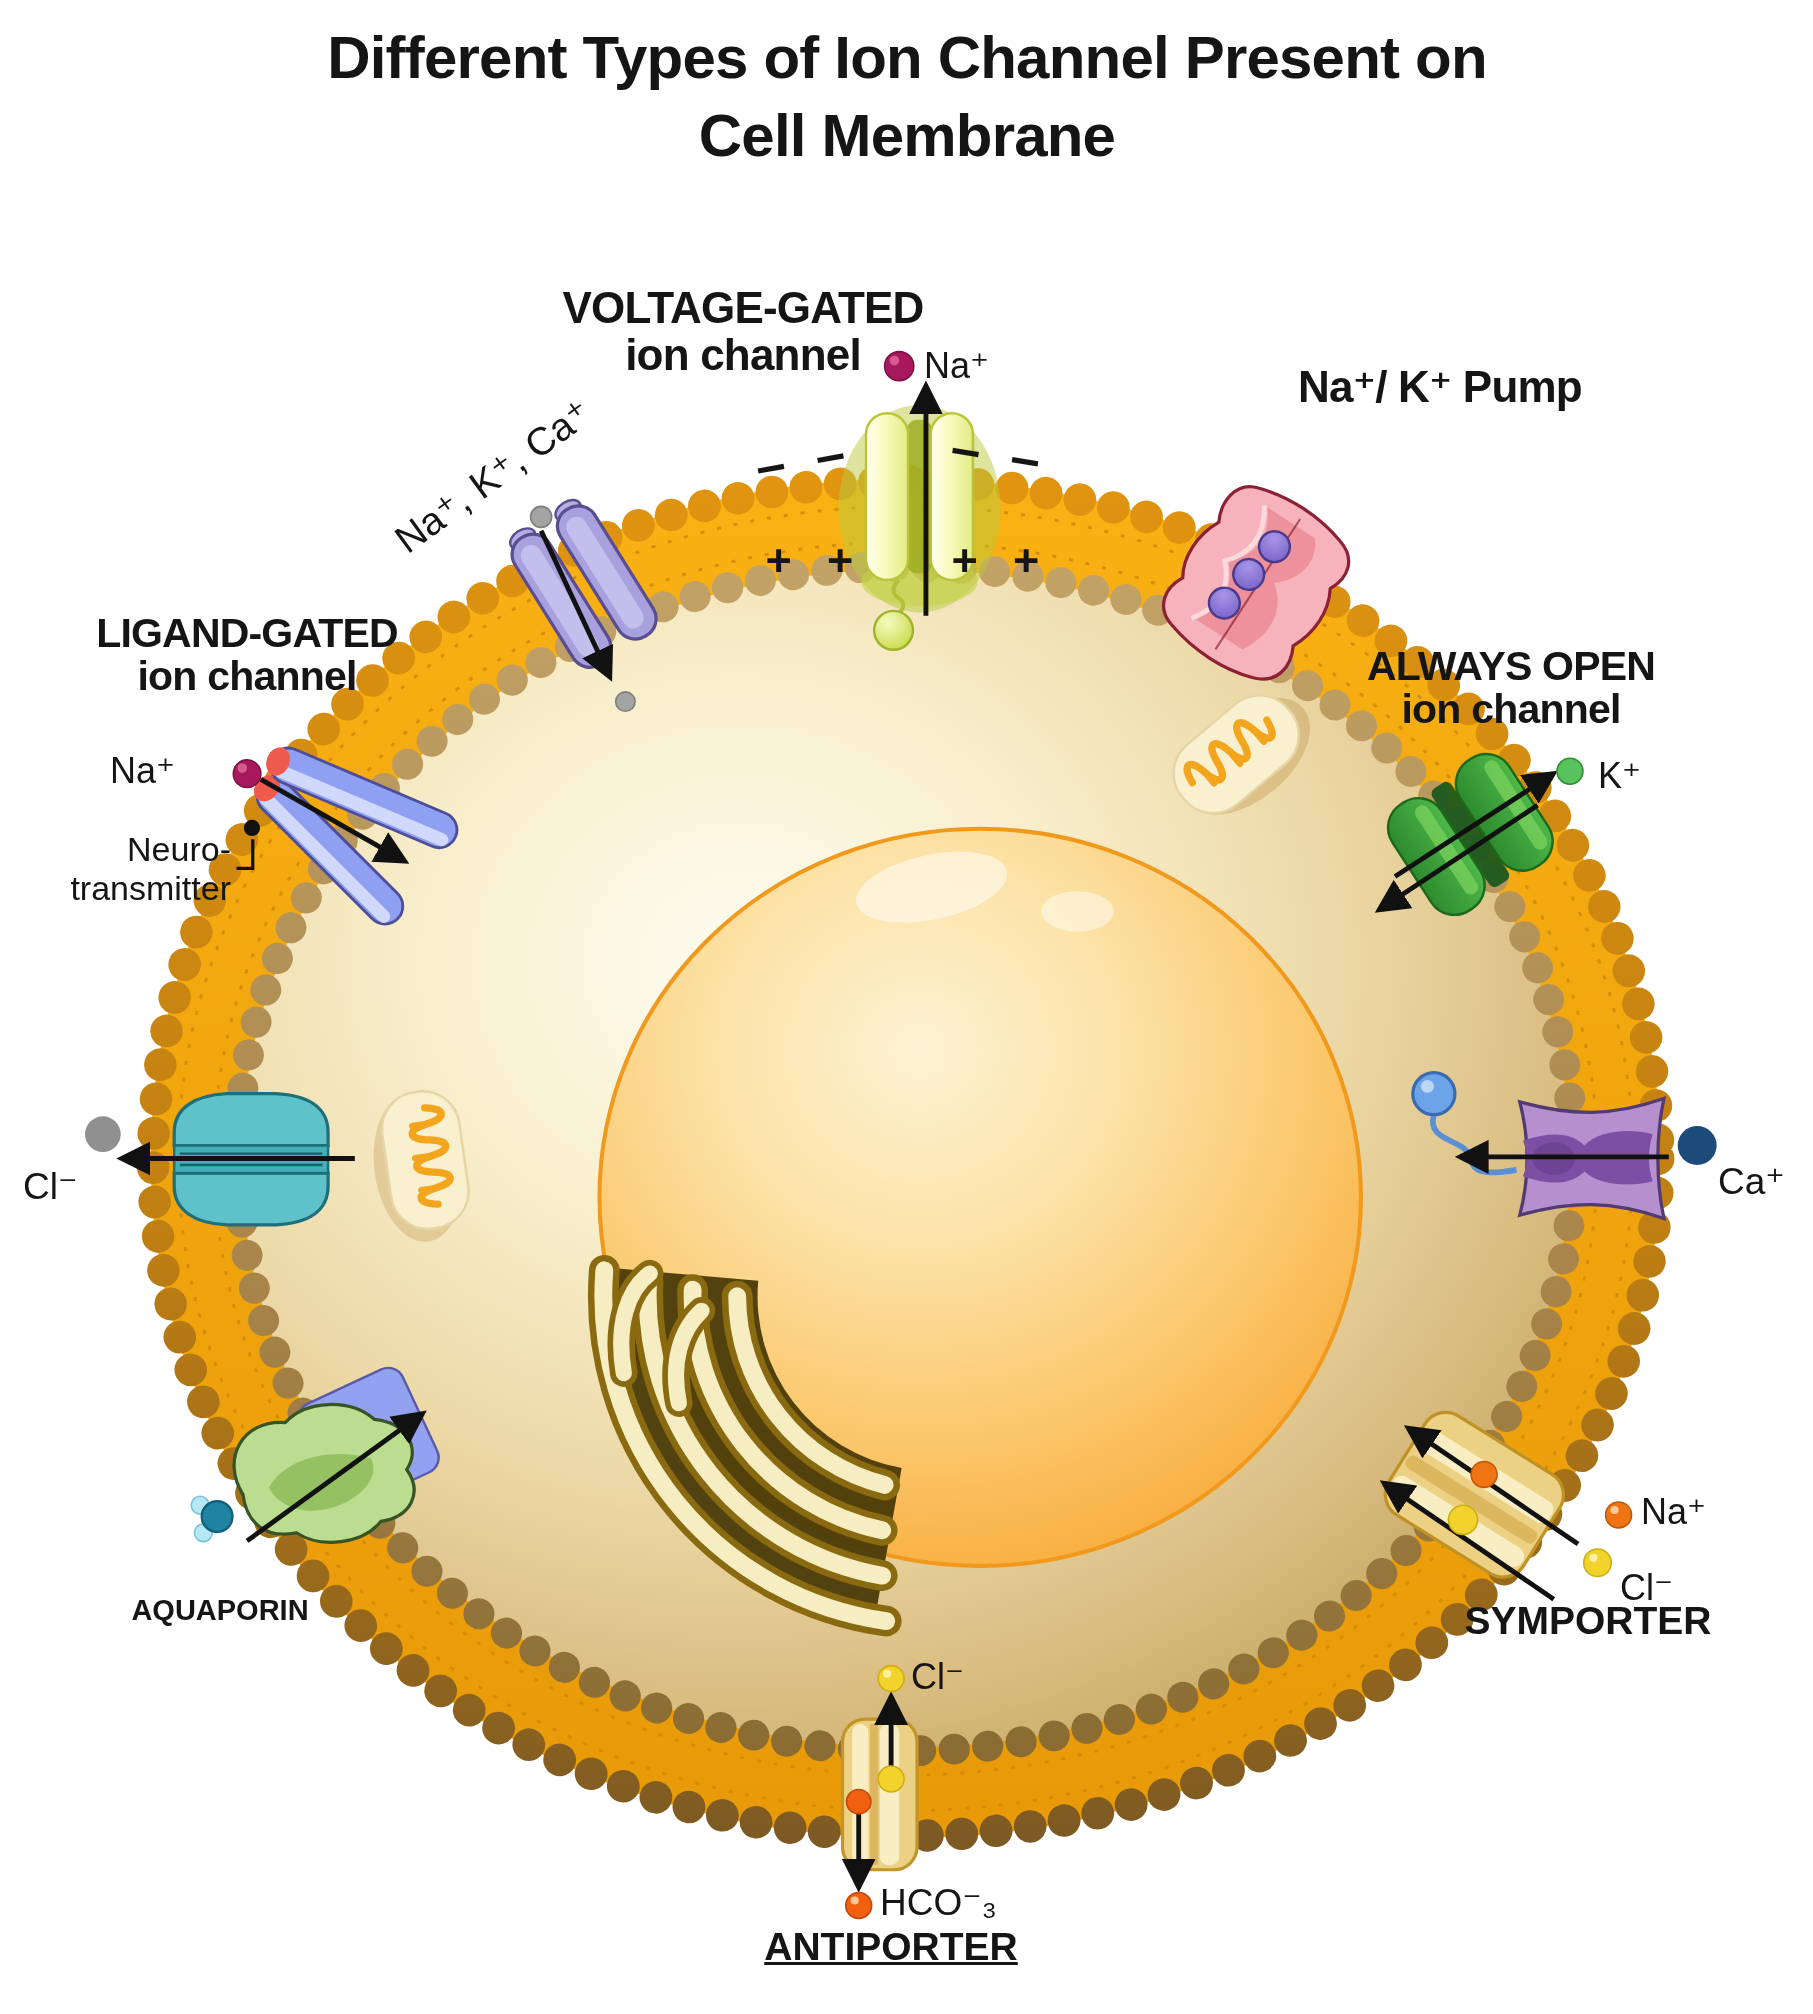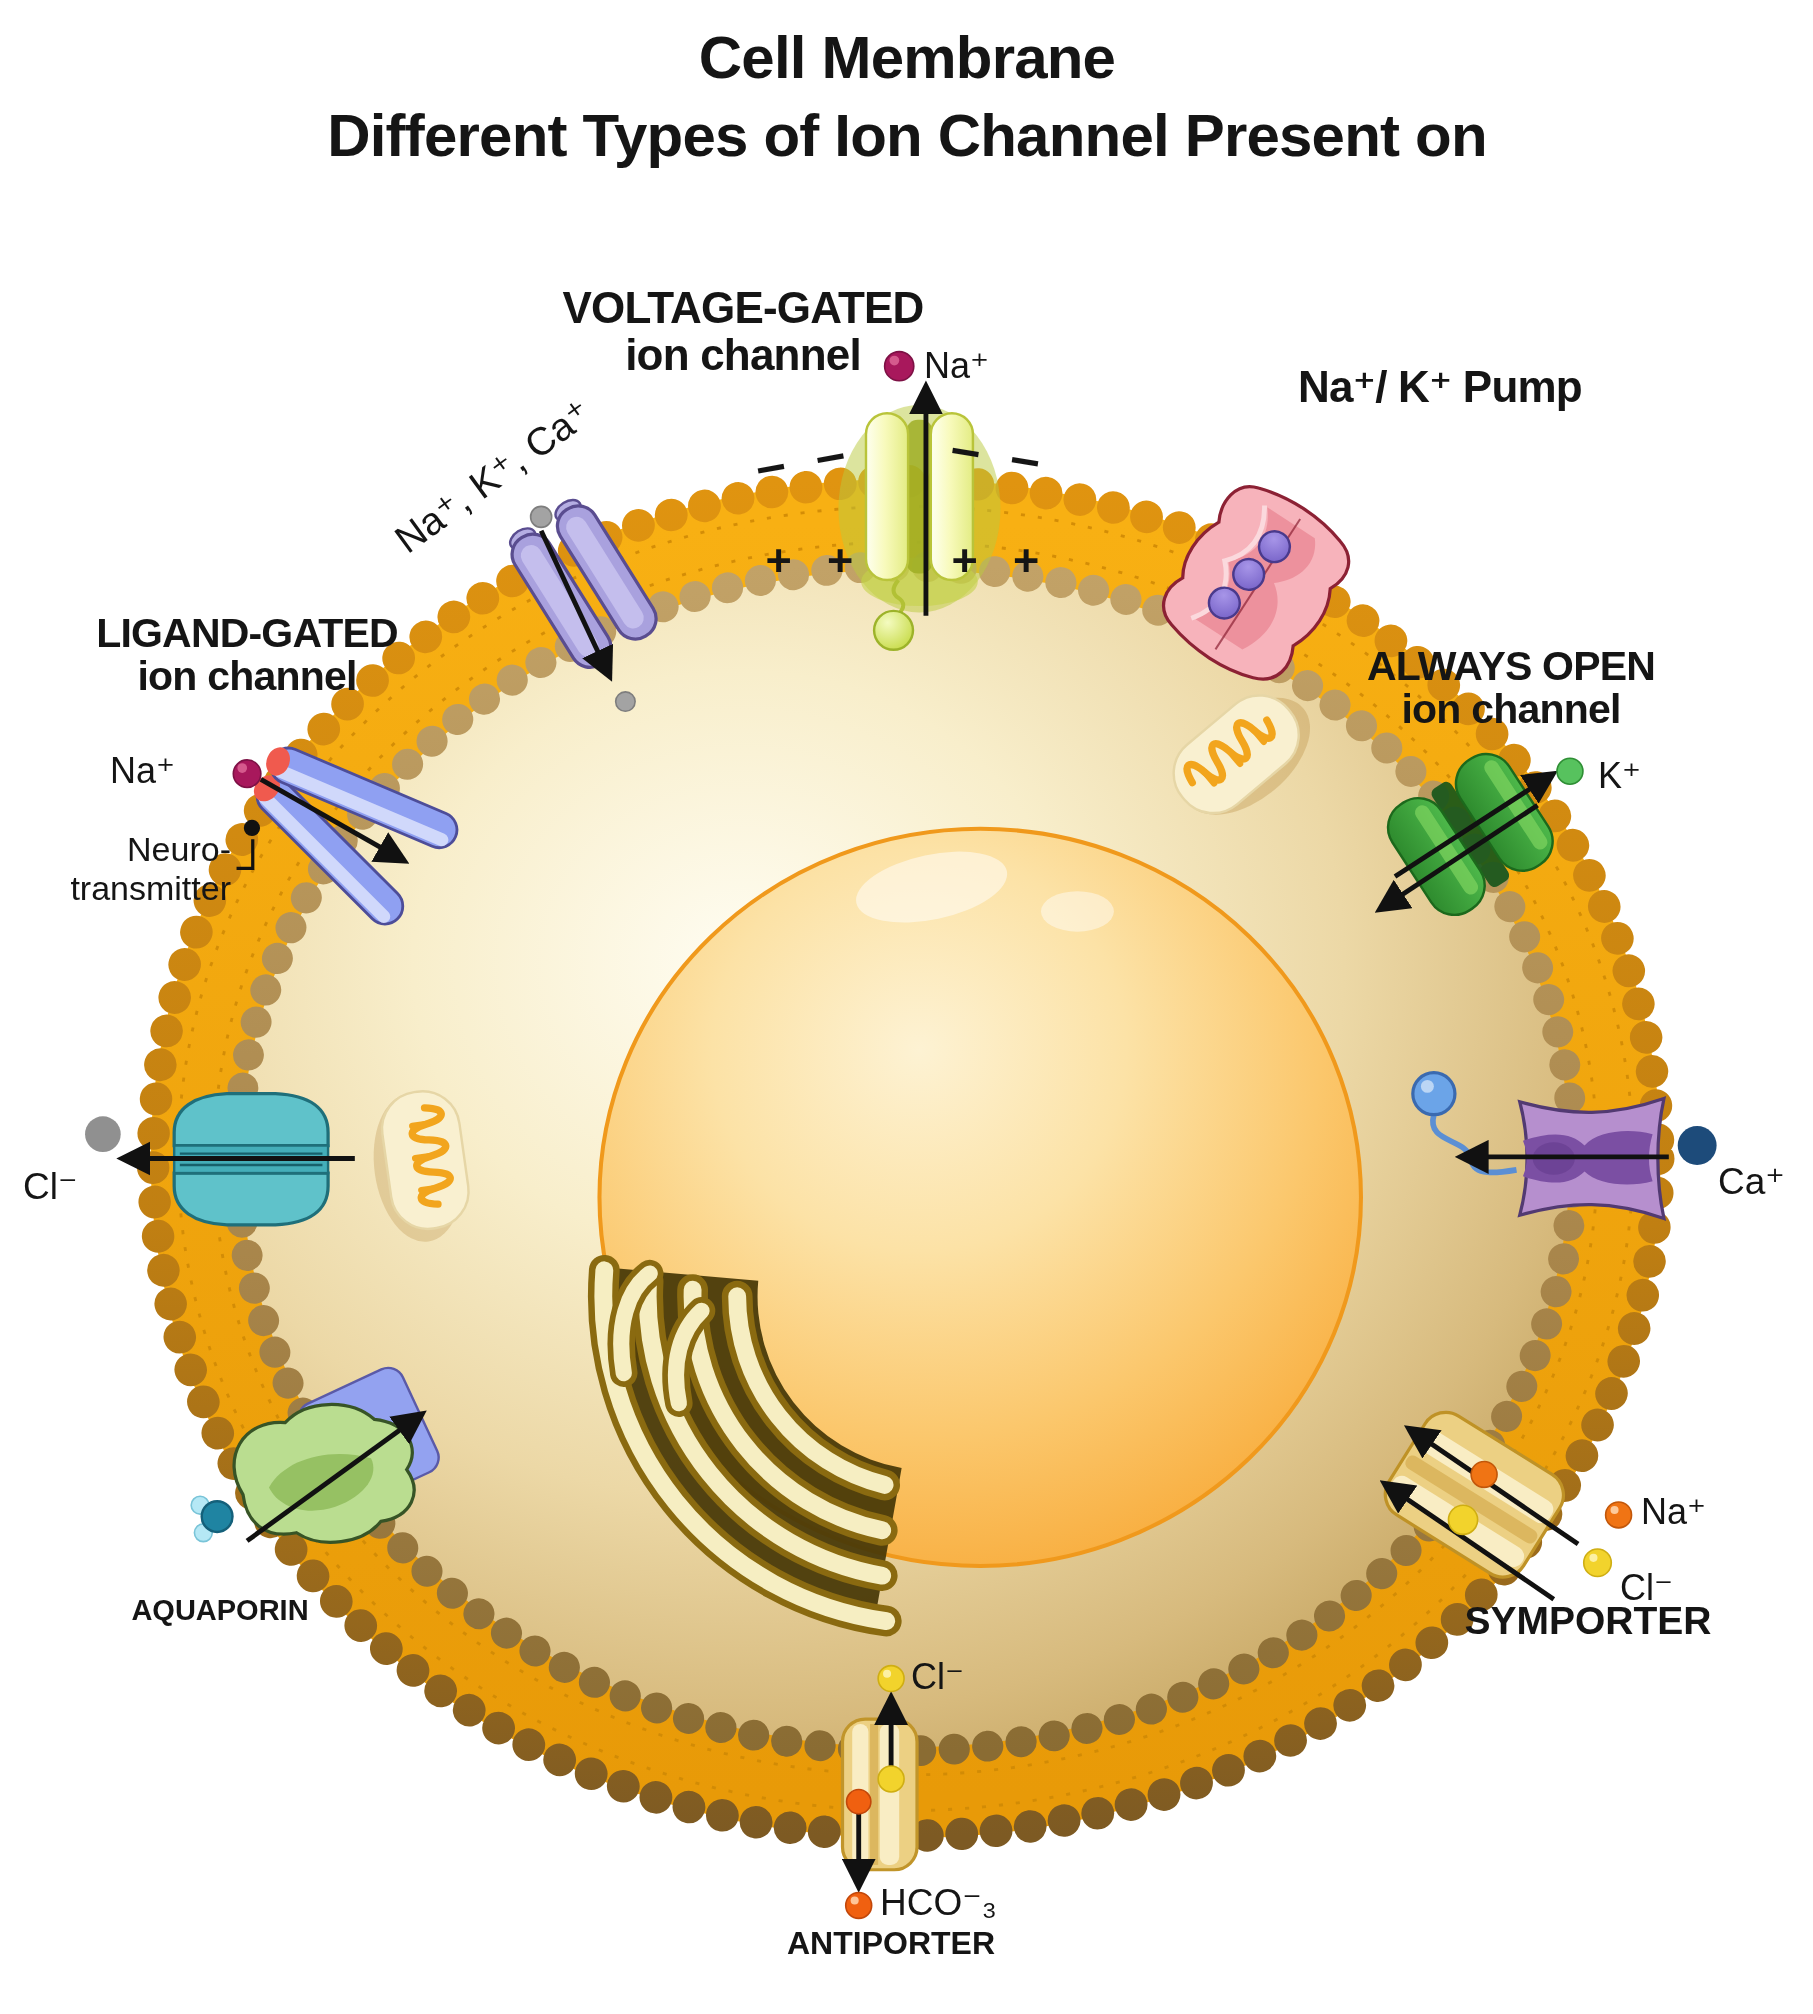--- a/index.html
+++ b/index.html
@@ -245,22 +245,22 @@
   <line x1="322" y1="962" x2="498" y2="1062" stroke="#111" stroke-width="6" marker-end="url(#ah)"></line>
   <g>
     <circle cx="305" cy="955" r="17" fill="#a8185c" stroke="#7d1145" stroke-width="2"></circle>
     <circle cx="299" cy="948" r="6" fill="#e06b9a" opacity="0.8"></circle>
   </g>
   <circle cx="311" cy="1022" r="10" fill="#111"></circle>
   <path d="M292,1072 L312,1072 L312,1036" stroke="#111" stroke-width="4" fill="none"></path>
 </svg>
 
 <div class="lbl ctr title" style="left:907px;top:19.4px;">
+  <div>Different Types of Ion Channel Present on</div>
   <div>Cell Membrane</div>
-  <div>Different Types of Ion Channel Present on</div>
 </div>
 
 <div class="lbl ctr sec" style="left:743px;top:285px;">
   <div>VOLTAGE-GATED</div>
   <div>ion channel</div>
 </div>
 <div class="lbl ion" style="left:924px;top:345px;">Na⁺</div>
 
 <div class="lbl ion" style="left:493px;top:476px;transform:translate(-50%,-50%) rotate(-36deg);font-size:39px;">Na⁺, K⁺, Ca⁺</div>
 
@@ -286,21 +286,21 @@
 <div class="lbl ion" style="left:1718px;top:1160px;font-size:37px;">Ca⁺</div>
 
 <div class="lbl ctr b" style="left:220px;top:1594px;font-size:29px;">AQUAPORIN</div>
 
 <div class="lbl ion" style="left:1641px;top:1491px;">Na⁺</div>
 <div class="lbl ion" style="left:1620px;top:1567px;">Cl⁻</div>
 <div class="lbl ctr b" style="left:1588px;top:1599px;font-size:39px;">SYMPORTER</div>
 
 <div class="lbl ion" style="left:911px;top:1656px;">Cl⁻</div>
 <div class="lbl ion" style="left:880px;top:1881px;font-size:37px;">HCO⁻₃</div>
-<div class="lbl ctr b" style="left:891px;top:1925px;font-size:32px;">ANTIPORTER</div>
+<div class="lbl ctr b" style="left:891px;top:1925px;font-size:39px;text-decoration:underline;">ANTIPORTER</div>
 
 <div class="lbl ctr charge-minus" style="left:804px;top:428px;transform:translateX(-50%) rotate(-10deg);">– –</div>
 <div class="lbl ctr charge-minus" style="left:1000px;top:423px;transform:translateX(-50%) rotate(9deg);">– –</div>
 <div class="lbl ctr charge-plus" style="left:815px;top:535px;">+ +</div>
 <div class="lbl ctr charge-plus" style="left:1001px;top:535px;">+ +</div>
 
 </div>
 
 
 </body></html>

